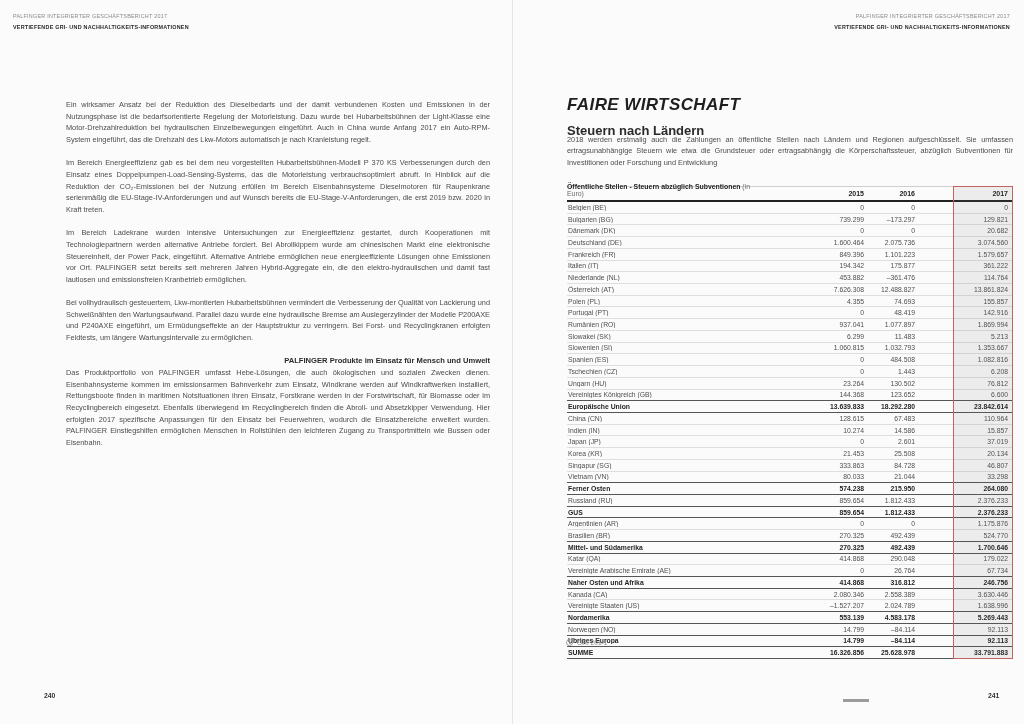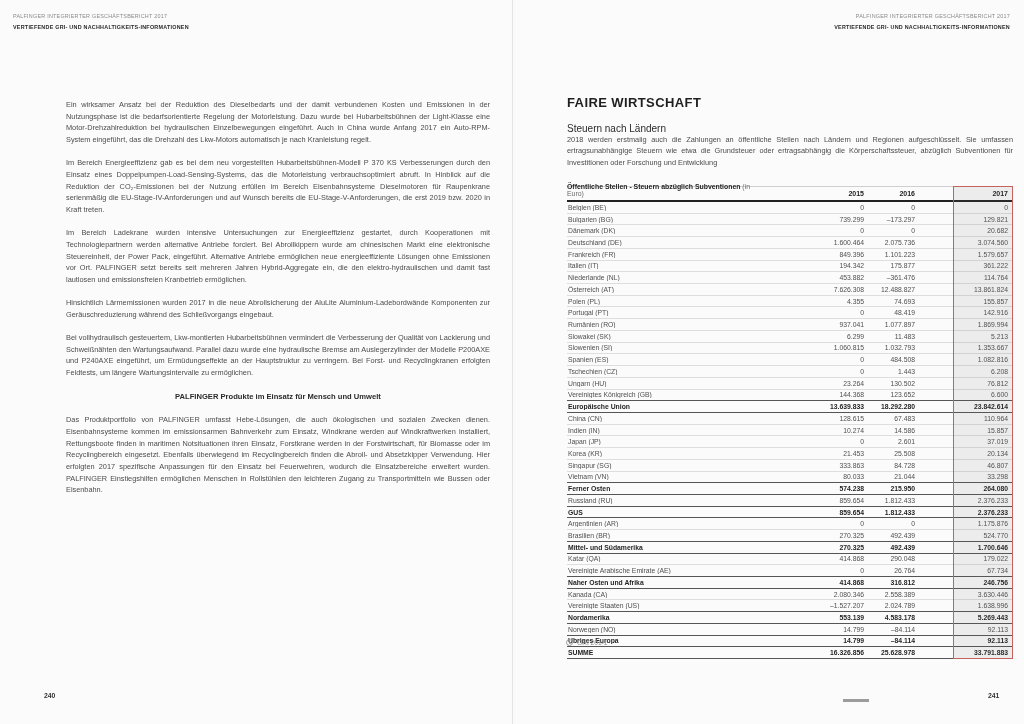--- a/index.html
+++ b/index.html
@@ -17,25 +17,25 @@
   .run-head .l1{color:#8a8a8a;font-weight:normal;}
   .run-head .l2{color:#2a2a2a;font-weight:bold;margin-top:4px;}
 
   
   .body-copy{
     position:absolute;left:66px;top:99px;width:424px;
     font-size:7.35px;line-height:11.65px;color:#4c4c4c;text-align:justify;
   }
   .body-copy p{margin:0 0 11.65px 0;}
   .body-copy p:last-child{margin-bottom:3px;}
-  .body-copy h3{margin:12px;font-size:7.6px;line-height:11.65px;color:#2b2b2b;font-weight:bold;text-align:center;}
-
-  
-  .fw-title{position:absolute;left:567px;top:95px;font-size:13px;font-weight:bold;color:#1f1f1f;letter-spacing:.4px;}
-  .tax-heading{position:absolute;left:567px;top:123px;font-size:10px;font-weight:normal;color:#2b2b2b;}
+  .body-copy h3{margin:0;font-size:7.6px;line-height:11.65px;color:#2b2b2b;font-weight:bold;text-align:right;}
+
+  
+  .fw-title{position:absolute;left:567px;top:95px;font-size:17px;font-weight:bold;color:#1f1f1f;letter-spacing:.4px;font-style:italic;}
+  .tax-heading{position:absolute;left:567px;top:123px;font-size:13px;font-weight:bold;color:#2b2b2b;}
   .tax-intro{position:absolute;left:567px;top:134px;width:446px;font-size:7.35px;line-height:11.4px;color:#4c4c4c;text-align:justify;}
 
   
   .table-wrap{position:absolute;left:567px;top:186px;width:446px;}
   .thead{
     display:flex;align-items:flex-end;height:16px;box-sizing:border-box;
     border-top:1px solid #cfcfcf;border-bottom:2px solid #222;padding-bottom:3px;
   }
   .thead .t-title{flex:1;font-size:6.9px;color:#222;}
   .thead .t-title b{font-weight:bold;}
@@ -83,21 +83,20 @@
 
   <div class="run-head right">
     <div class="l1">PALFINGER INTEGRIERTER GESCHÄFTSBERICHT 2017</div>
     <div class="l2">VERTIEFENDE GRI- UND NACHHALTIGKEITS-INFORMATIONEN</div>
   </div>
 
   <div class="body-copy">
     <p>Ein wirksamer Ansatz bei der Reduktion des Dieselbedarfs und der damit verbundenen Kosten und Emissionen in der Nutzungsphase ist die bedarfsorientierte Regelung der Motorleistung. Dazu wurde bei Hubarbeitsbühnen der Light-Klasse eine Motor-Drehzahlreduktion bei hydraulischen Einzelbewegungen eingeführt. Auch in China wurde Anfang 2017 ein Auto-RPM-System eingeführt, das die Drehzahl des Lkw-Motors automatisch je nach Kranleistung regelt.</p>
     <p>Im Bereich Energieeffizienz gab es bei dem neu vorgestellten Hubarbeitsbühnen-Modell P 370 KS Verbesserungen durch den Einsatz eines Doppelpumpen-Load-Sensing-Systems, das die Motorleistung verbrauchsoptimiert abruft. In Hinblick auf die Reduktion der CO₂-Emissionen bei der Nutzung erfüllen im Bereich Eisenbahnsysteme Dieselmotoren für Raupenkrane serienmäßig die EU-Stage-IV-Anforderungen und auf Wunsch bereits die EU-Stage-V-Anforderungen, die erst 2019 bzw. 2020 in Kraft treten.</p>
     <p>Im Bereich Ladekrane wurden intensive Untersuchungen zur Energieeffizienz gestartet, durch Kooperationen mit Technologiepartnern werden alternative Antriebe forciert. Bei Abrollkippern wurde am chinesischen Markt eine elektronische Steuereinheit, der Power Pack, eingeführt. Alternative Antriebe ermöglichen neue energieeffiziente Lösungen ohne Emissionen vor Ort. PALFINGER setzt bereits seit mehreren Jahren Hybrid-Aggregate ein, die den elektro-hydraulischen und damit fast lautlosen und emissionsfreien Kranbetrieb ermöglichen.</p>
-    <p>Hinsichtlich Lärmemissionen wurden 2017 in die neue Abrollsicherung der AluLite Aluminium-Ladebordwände Komponenten zur Geräuschreduzierung während des Schließvorgangs eingebaut.</p>
     <p>Bei vollhydraulisch gesteuertem, Lkw-montierten Hubarbeitsbühnen vermindert die Verbesserung der Qualität von Lackierung und Schweißnähten den Wartungsaufwand. Parallel dazu wurde eine hydraulische Bremse am Auslegerzylinder der Modelle P200AXE und P240AXE eingeführt, um Ermüdungseffekte an der Hauptstruktur zu verringern. Bei Forst- und Recyclingkranen erfolgten Feldtests, um längere Wartungsintervalle zu ermöglichen.</p>
     <h3>PALFINGER Produkte im Einsatz für Mensch und Umwelt</h3>
     <p>Das Produktportfolio von PALFINGER umfasst Hebe-Lösungen, die auch ökologischen und sozialen Zwecken dienen. Eisenbahnsysteme kommen im emissionsarmen Bahnverkehr zum Einsatz, Windkrane werden auf Windkraftwerken installiert, Rettungsboote finden in maritimen Notsituationen ihren Einsatz, Forstkrane werden in der Forstwirtschaft, für Biomasse oder im Recyclingbereich eingesetzt. Ebenfalls überwiegend im Recyclingbereich finden die Abroll- und Absetzkipper Verwendung. Hier erfolgten 2017 spezifische Anpassungen für den Einsatz bei Feuerwehren, wodurch die Einsatzbereiche erweitert wurden. PALFINGER Einstiegshilfen ermöglichen Menschen in Rollstühlen den leichteren Zugang zu Transportmitteln wie Bussen oder Eisenbahn.</p>
   </div>
 
   <div class="fw-title">FAIRE WIRTSCHAFT</div>
   <div class="tax-heading">Steuern nach Ländern</div>
   <div class="tax-intro">2018 werden erstmalig auch die Zahlungen an öffentliche Stellen nach Ländern und Regionen aufgeschlüsselt. Sie umfassen ertragsunabhängige Steuern wie etwa die Grundsteuer oder ertragsabhängig die Körperschaftssteuer, abzüglich Subventionen für Investitionen oder Forschung und Entwicklung</div>
 
   <div class="table-wrap">

